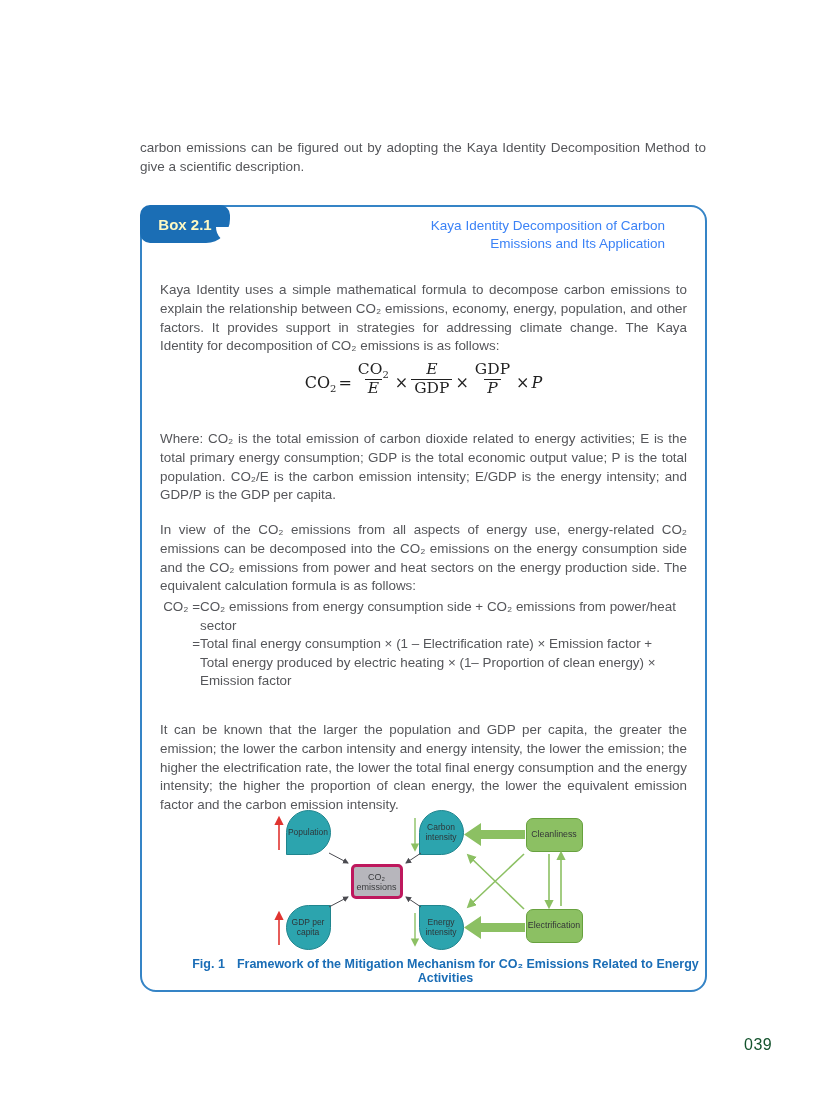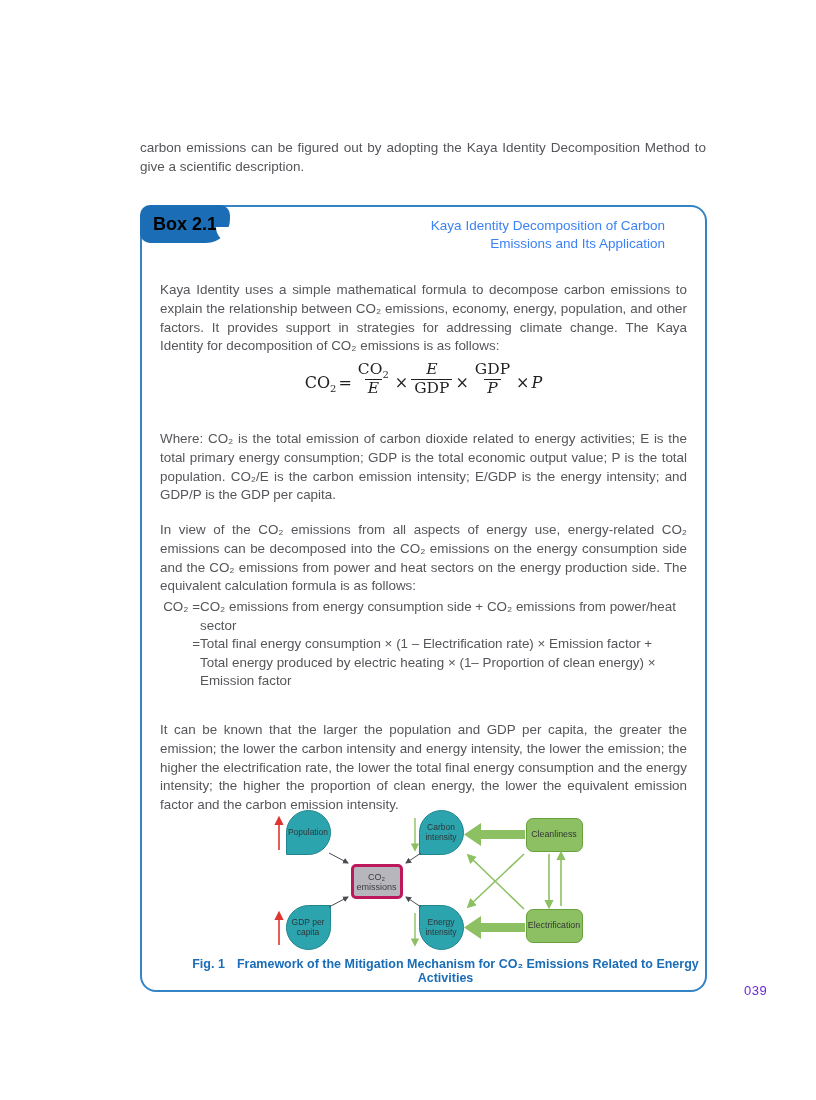--- a/index.html
+++ b/index.html
@@ -14,21 +14,21 @@
   }
   
   .box{
     position:absolute;left:140px;top:205px;width:563px;height:783px;
     border:2px solid #3584c6;border-radius:16px;background:#ffffff;
   }
   .tab{
     position:absolute;left:-2px;top:-2px;width:90px;height:38px;
     background:#1b6eb5;border-radius:10px 10px 24px 10px;
     display:flex;align-items:center;justify-content:center;
-    color:#000000;font-weight:bold;font-size:18px;z-index:3;
+    color:#fef9c3;font-weight:bold;font-size:15px;z-index:3;
   }
   .tab::after{
     content:"";position:absolute;right:-14px;bottom:0;width:28px;height:16px;
     background:#ffffff;border-radius:0 0 0 18px;
   }
   .bx-header{
     position:absolute;top:10px;left:90px;right:40px;text-align:right;
     font-size:13.5px;line-height:17.5px;color:#3b82f6;
   }
   .bx-block{position:absolute;left:18px;right:18px;font-size:13.4px;line-height:18.6px;text-align:justify;color:#55565a;}
@@ -69,21 +69,21 @@
   .gbox{width:57px;height:34px;background:#8cc063;border:1.5px solid #67a13e;border-radius:7px;color:#333537;font-size:8.8px;line-height:9.5px;}
   .n-clean{left:267px;top:13px;}
   .n-elec{left:267px;top:104px;}
   .diagram svg{position:absolute;left:0;top:0;pointer-events:none;}
   
   .caption{
     position:absolute;top:750px;left:0;right:0;text-align:center;
     color:#1a6db6;font-weight:bold;font-size:12.5px;padding-left:44px;
   }
   .caption .fig-label{margin-right:12px;}
-  .pagenum{position:absolute;left:744px;top:983px;font-size:13px;color:#6d28d9;letter-spacing:0.5px;}
+  .pagenum{position:absolute;left:744px;top:1036px;font-size:16px;color:#14532d;letter-spacing:0.5px;}
 </style>
 </head>
 <body>
 
 <p class="intro">carbon emissions can be figured out by adopting the Kaya Identity Decomposition Method to give a scientific description.</p>
 
 <div class="box">
   <div class="tab">
     <span>Box 2.1</span>
   </div>

